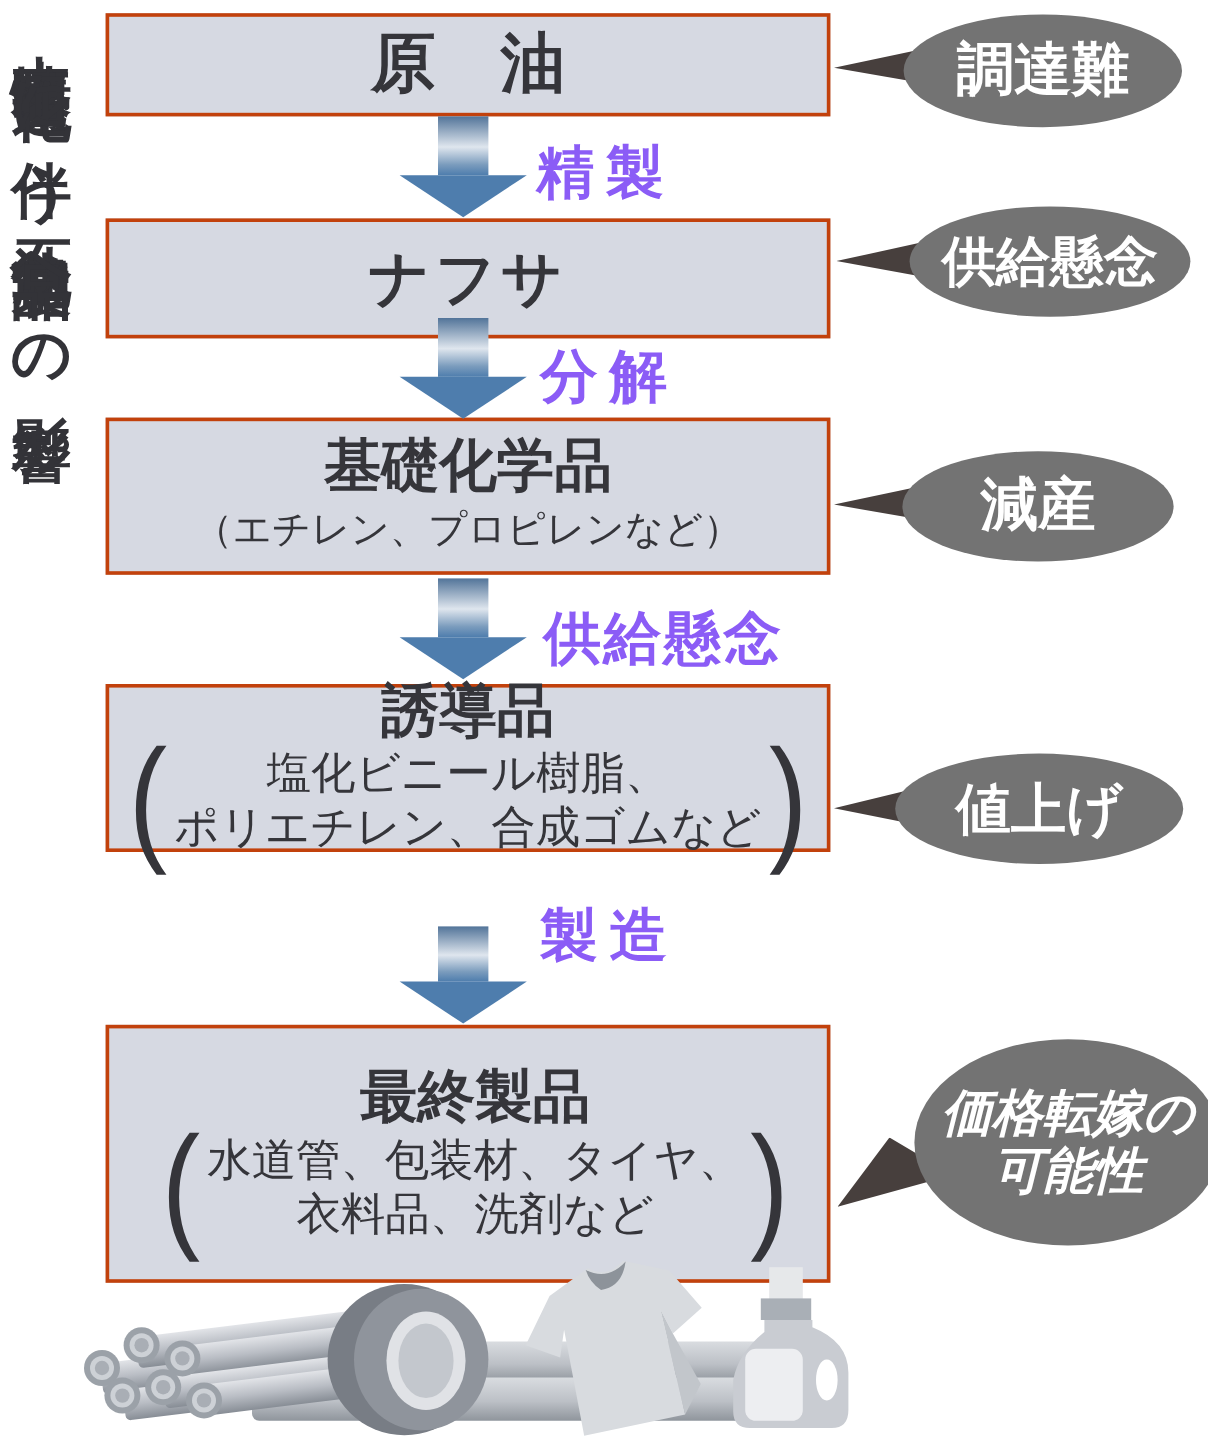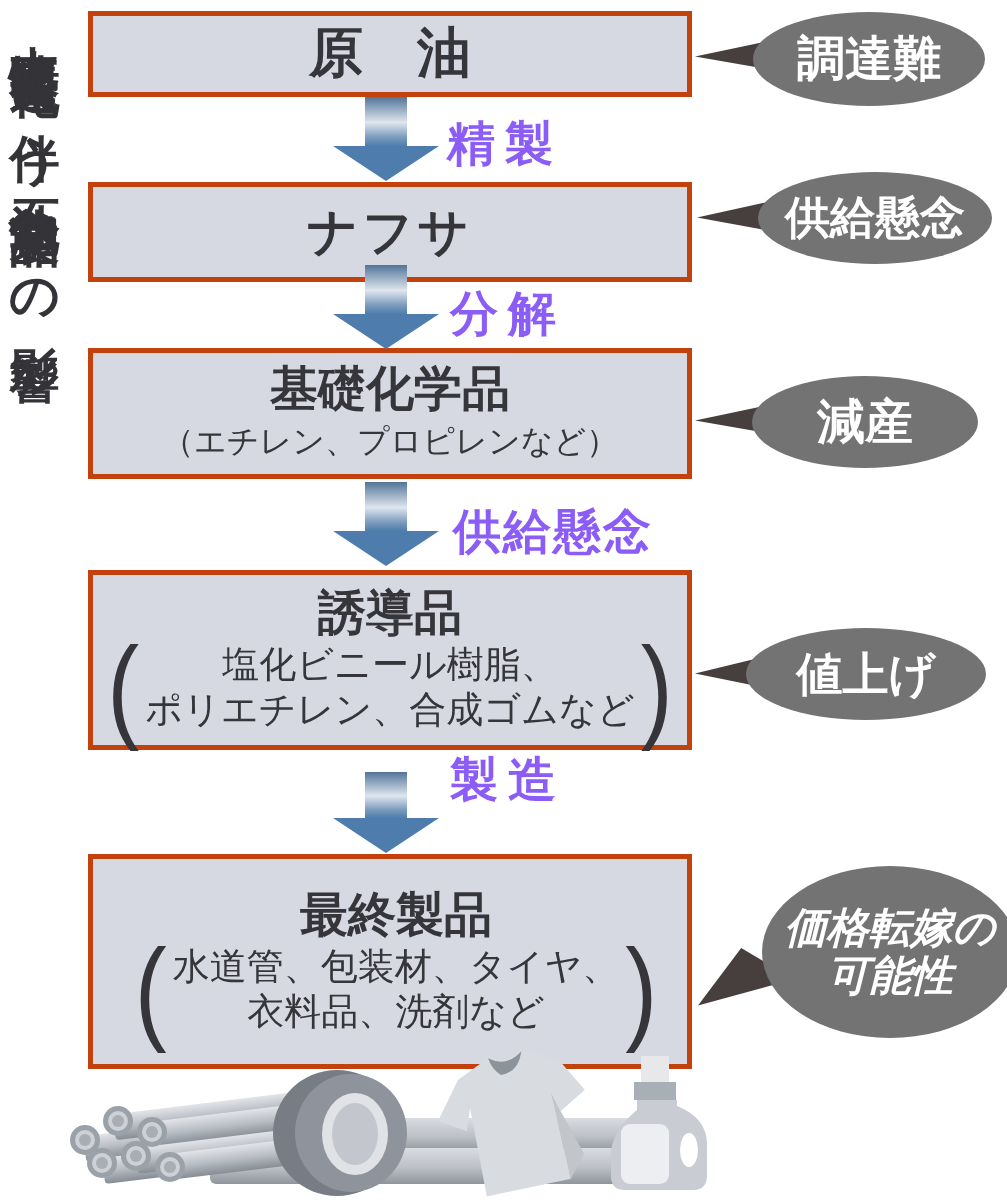--- a/index.html
+++ b/index.html
@@ -4,31 +4,31 @@
 <style>
   html,body{margin:0;padding:0;background:#fff;}
   .canvas{position:relative;width:1007px;height:1200px;background:#fff;overflow:hidden;
           font-family:"Liberation Sans",sans-serif;color:#333;}
 
   
   .vtitle{position:absolute;left:8px;top:6px;writing-mode:vertical-rl;text-orientation:upright;
           font-size:50px;font-weight:900;letter-spacing:4px;line-height:1.06;color:#333338;}
 
   
-  .fbox{position:absolute;left:88px;width:604px;background:#d6d9e2;border:5px solid #c2410c;
+  .fbox{position:absolute;left:88px;width:604px;background:#d6d9e2;border:3px solid #c2410c;
         box-sizing:border-box;display:flex;flex-direction:column;align-items:center;justify-content:center;
         color:#35353a;}
   .fbox .main{font-weight:800;font-size:48px;line-height:1.1;}
   .box-crude{top:11px;height:86px;}
   .box-crude .main{font-family:"Liberation Serif",serif;font-weight:700;font-size:54px;}
   .box-naphtha{top:182px;height:100px;}
   .box-naphtha .main{font-size:50px;font-weight:700;letter-spacing:4px;}
   .box-basic{top:348px;height:131px;}
   .box-basic .sub{font-size:32px;font-weight:500;margin-top:4px;}
-  .box-deriv{top:570px;height:180px;}
+  .box-deriv{top:570px;height:140px;}
   .box-final{top:854px;height:215px;padding-left:12px;}
   .paren-row{display:flex;align-items:center;gap:6px;margin-top:2px;}
   .bigparen{font-size:96px;font-weight:200;line-height:.9;transform:scaleY(1.2);color:#35353a;}
   .paren-lines{display:flex;flex-direction:column;align-items:center;}
   .paren-lines div{font-size:37px;font-weight:500;line-height:1.22;color:#35353a;}
 
   
   .shaft{position:absolute;left:365px;width:42px;
          background:linear-gradient(#527499,#dfe6ee 52%,#7b9cbd 82%,#4e7dad);}
   .head{position:absolute;left:333px;width:0;height:0;

